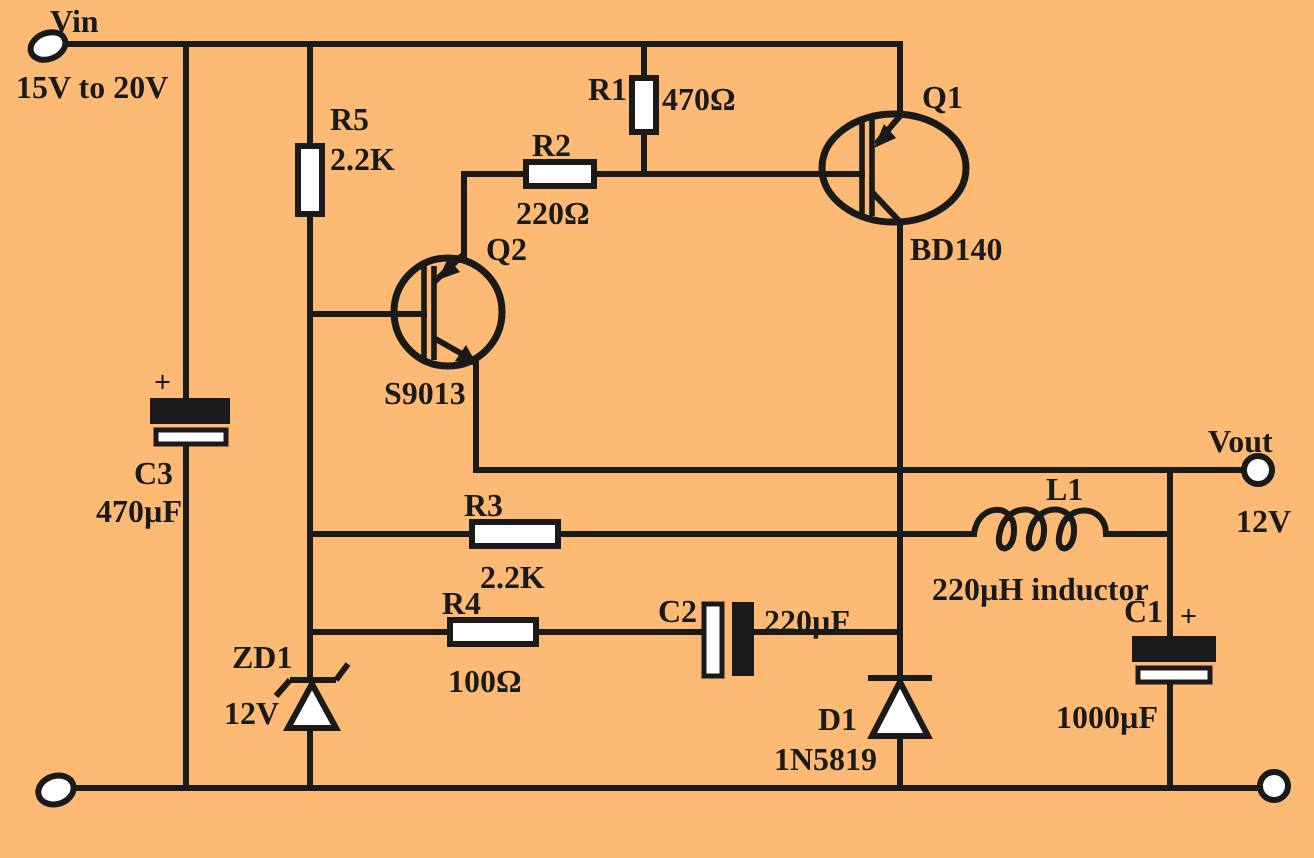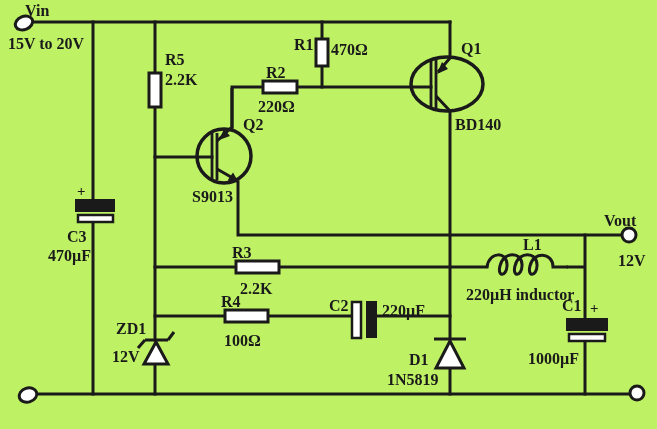--- a/index.html
+++ b/index.html
@@ -1,19 +1,19 @@
 <!DOCTYPE html>
 <html><head>
 <meta charset="utf-8">
 <style>
   html,body{margin:0;padding:0;background:#ffffff;}
   .stage{
     position:relative;
     width:657px;height:429px;
-    background:#bef264;
+    background:#fdba74;
     font-family:"Liberation Serif","DejaVu Serif",serif;
     overflow:hidden;
   }
   svg{display:block;}
   .lbl{
     font-family:"Liberation Serif","DejaVu Serif",serif;
     font-weight:bold;
     font-size:16px;
     fill:#1a1a1a;
   }

